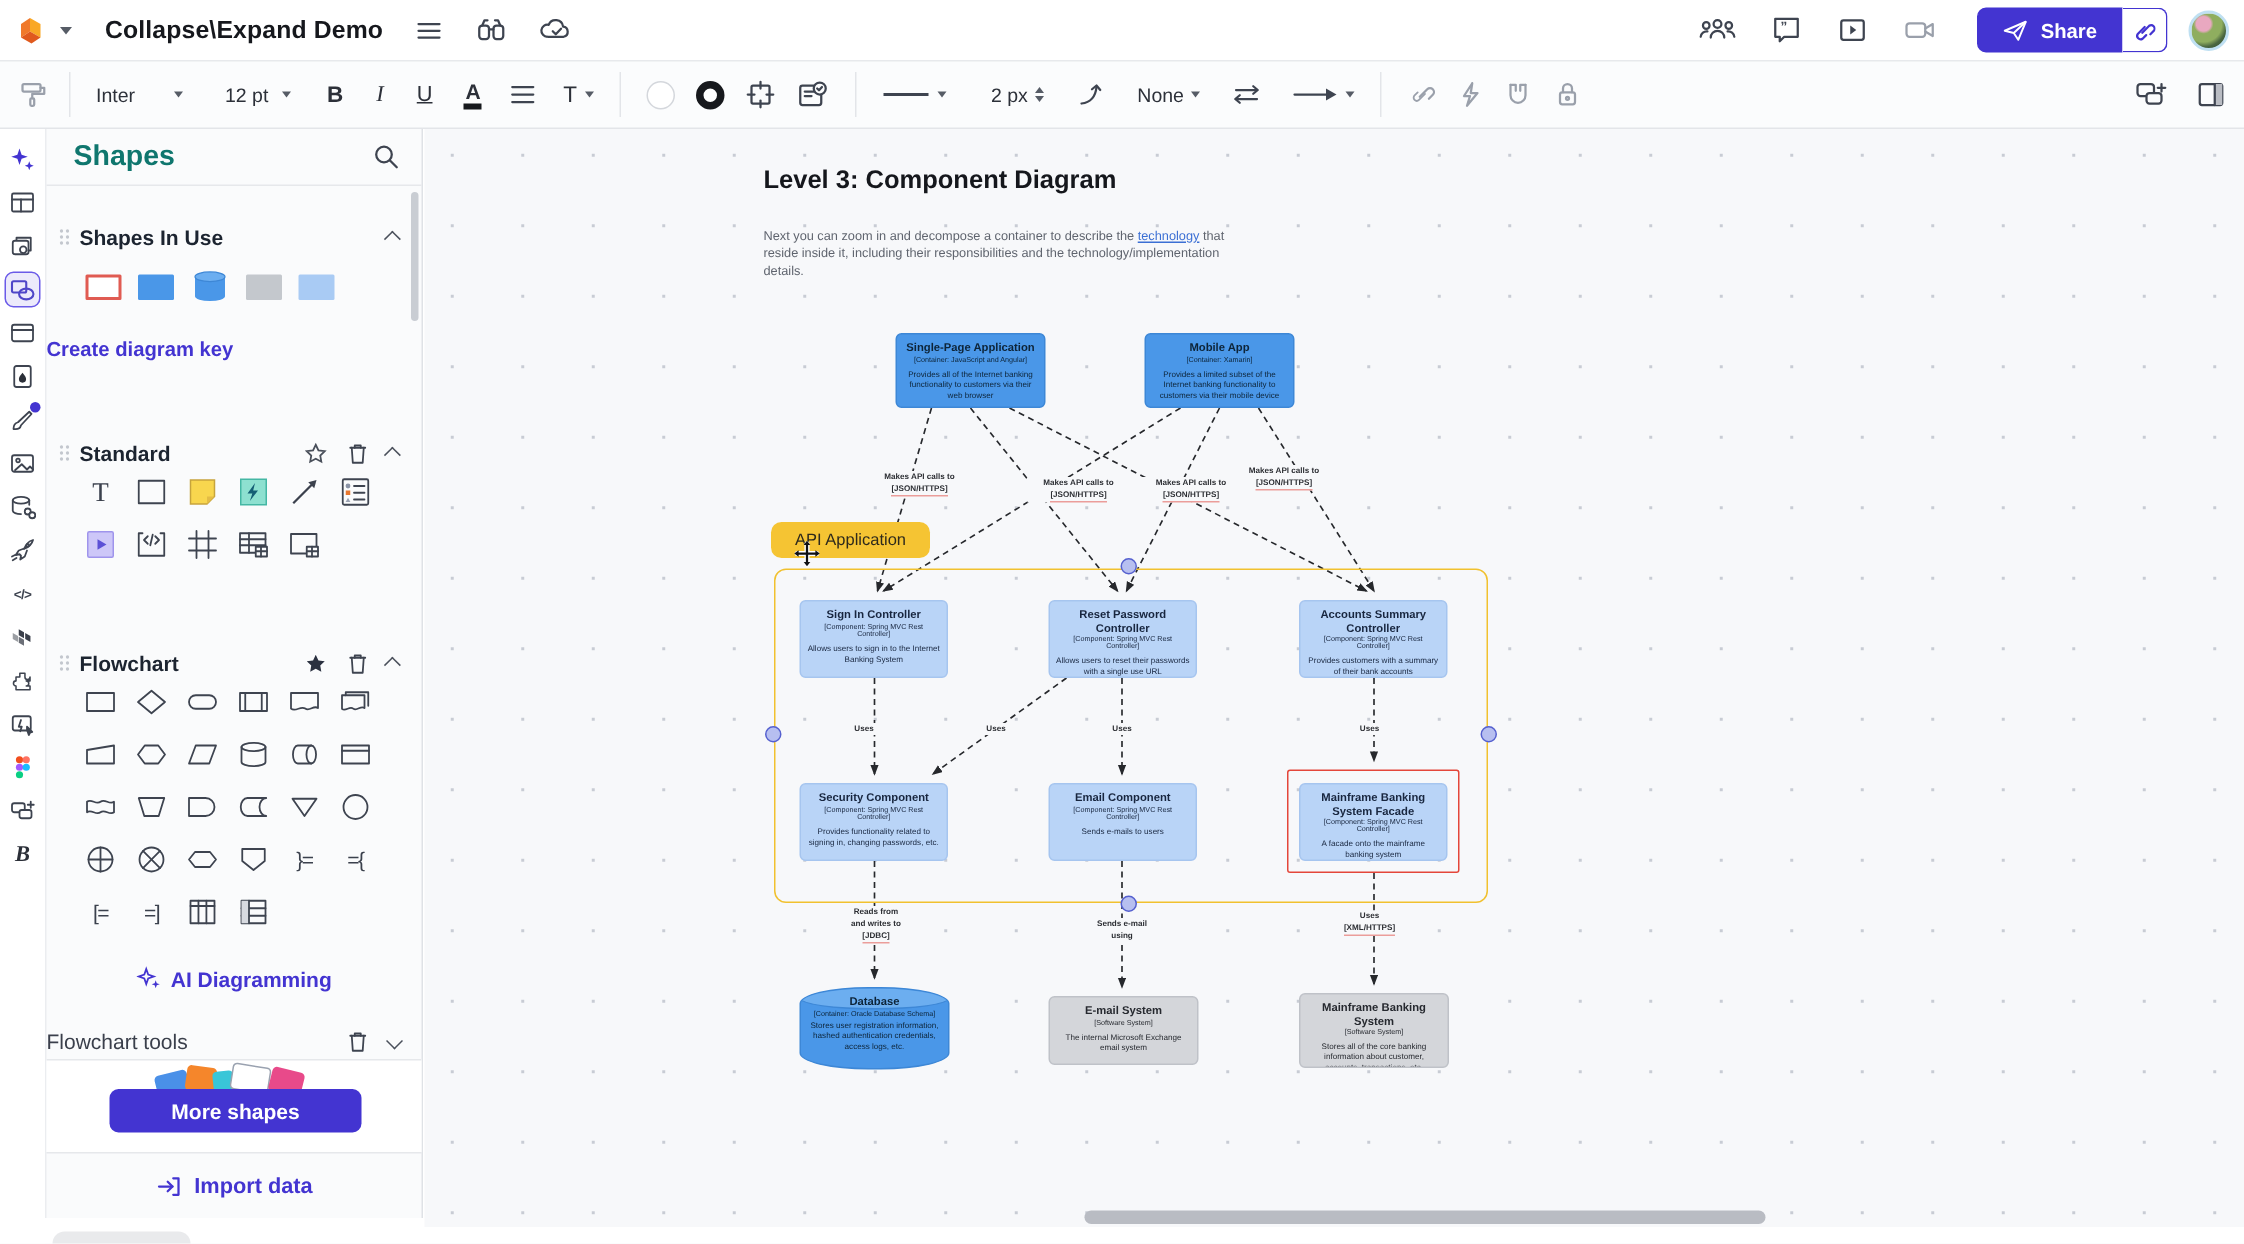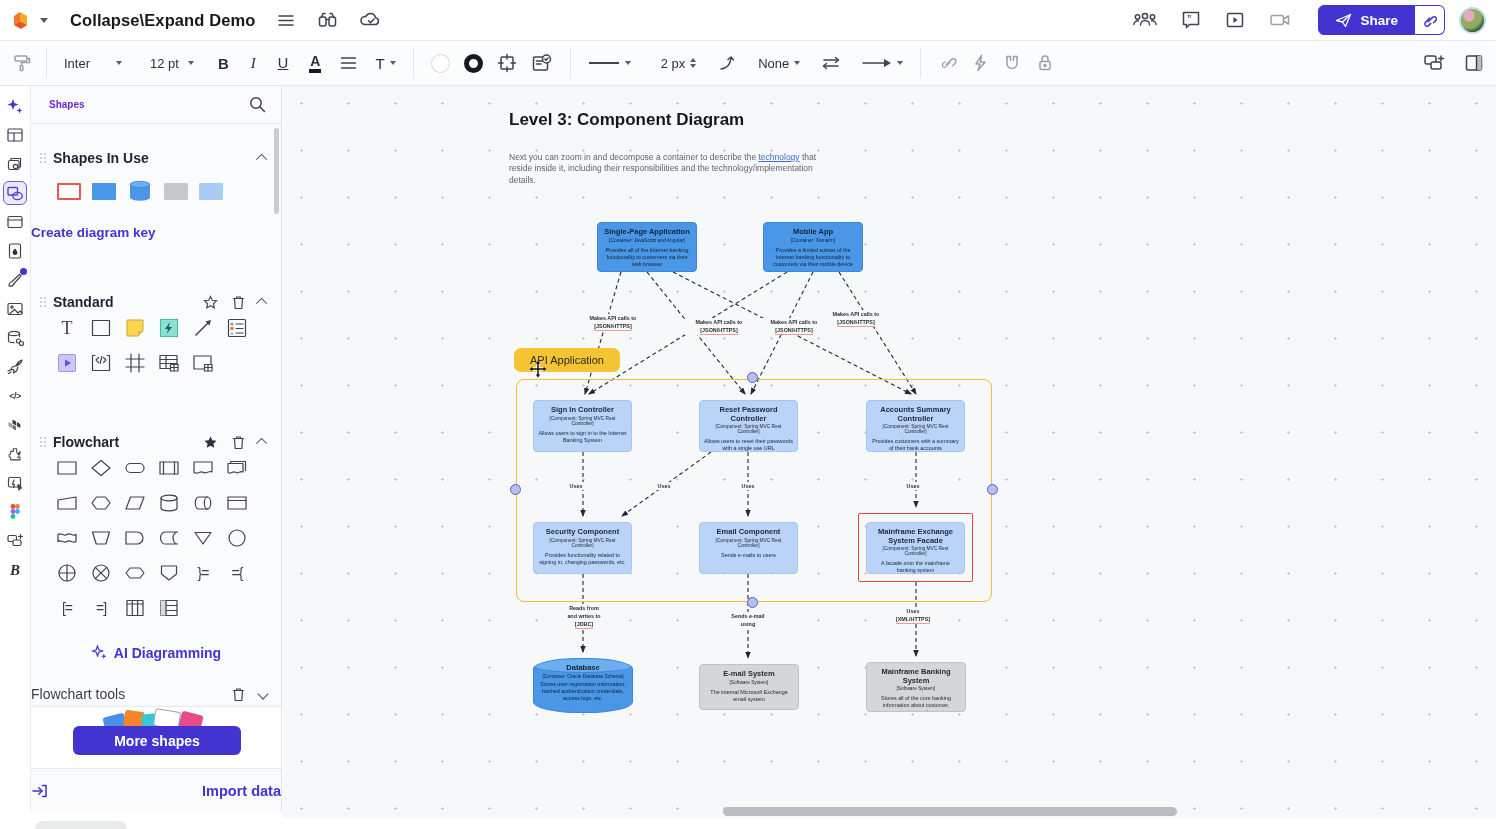--- a/index.html
+++ b/index.html
@@ -48,21 +48,21 @@
   .rail { position:absolute; left:0; top:86px; width:30px; bottom:0; background:#fff; display:flex; flex-direction:column; align-items:center; padding-top:8px; gap:5px; }
   .rail-item { width:24px; height:24px; display:flex; align-items:center; justify-content:center; border-radius:6px; cursor:pointer; position:relative; }
   .rail-item.active { border:1.5px solid #6a5ae8; background:#eceafb; }
   .notif-dot { position:absolute; top:0px; right:0px; width:7px; height:7px; border-radius:50%; background:#4334d1; }
   .b-glyph { font-family:"Liberation Serif", serif; font-weight:700; font-style:italic; font-size:15px; color:#2b2f38; }
   .code-glyph { font-size:9px; font-weight:700; color:#3e4450; letter-spacing:-.5px; }
 
   
   .sidebar { position:absolute; left:30px; top:86px; width:252px; height:726px; background:#fafbfc; border-left:1px solid #ebedf0; border-right:1px solid #dfe2e6; }
   .sb-head { position:absolute; left:0; top:0; width:100%; height:38px; border-bottom:1px solid #e6e8eb; display:flex; align-items:center; }
-  .sb-title { font-size:10px; font-weight:700; margin-left:18px; color:#6d28d9; }
+  .sb-title { font-size:19px; font-weight:700; margin-left:18px; color:#0f766e; }
   .sb-search { margin-left:auto; margin-right:14px; cursor:pointer; }
   .sb-scroll { position:absolute; right:2px; top:42px; width:5px; height:86px; background:#c9cdd3; border-radius:3px; }
   .sec-head { position:absolute; left:0; width:100%; display:flex; align-items:center; height:24px; }
   .drag-dots { margin-left:8px; margin-right:6px; }
   .sec-label { font-size:14px; font-weight:700; color:#1c2430; }
   .sec-icons { margin-left:auto; margin-right:14px; display:flex; align-items:center; gap:14px; }
   .chev-up { width:8px; height:8px; border-left:1.5px solid #4a505b; border-top:1.5px solid #4a505b; transform:rotate(45deg) translateY(2px); }
   .chev-dn { width:8px; height:8px; border-left:1.5px solid #4a505b; border-top:1.5px solid #4a505b; transform:rotate(225deg); }
   .swatch-row { position:absolute; left:26px; display:flex; gap:11px; align-items:center; }
   .sw { width:24px; height:17px; border-radius:1px; cursor:pointer; }
@@ -71,21 +71,21 @@
   .cell { width:24px; height:24px; display:flex; align-items:center; justify-content:center; cursor:pointer; }
   .glyph-cell { font-size:14px; color:#3b414d; font-weight:400; letter-spacing:-1px; }
   .ttool { font-size:18px; font-weight:400; color:#3b414d; font-family:"Liberation Serif", serif; }
   .ai-row { position:absolute; width:100%; display:flex; justify-content:center; align-items:center; gap:6px; font-size:14px; font-weight:700; color:#4334d1; cursor:pointer; }
   .fct-row { position:absolute; left:0; width:100%; display:flex; align-items:center; height:20px; overflow:hidden; }
   .fct-label { font-size:14px; color:#3a3f4b; }
   .ms-card { position:absolute; left:0; width:100%; height:62px; background:#fff; border-top:1px solid #e6e8eb; }
   .cluster { position:absolute; left:50%; transform:translateX(-50%); top:2px; width:120px; height:26px; }
   .cl-chip { position:absolute; border-radius:3px; }
   .more-btn { position:absolute; left:42px; top:19px; width:168px; height:29px; background:#4334d1; border-radius:6px; color:#fff; font-size:14px; font-weight:700; display:flex; align-items:center; justify-content:center; cursor:pointer; }
-  .import-row { position:absolute; left:0; width:100%; border-top:1px solid #e6e8eb; height:44px; display:flex; align-items:center; justify-content:space-between; gap:8px; font-size:14.5px; font-weight:700; color:#4334d1; cursor:pointer; }
+  .import-row { position:absolute; left:0; width:100%; border-top:1px solid #e6e8eb; height:44px; display:flex; align-items:center; justify-content:center; gap:8px; font-size:14.5px; font-weight:700; color:#4334d1; cursor:pointer; }
 
   
   .canvas { position:absolute; left:283px; top:86px; width:1213px; height:732px;
     background-color:#f7f8fa;
     background-image:radial-gradient(circle, #c8ccd4 1px, rgba(0,0,0,0) 1.1px);
     background-size:47px 47px; background-position:42px 41px; overflow:hidden; }
   .cv-title { position:absolute; left:226px; top:24px; font-size:17px; font-weight:700; color:#15171c; }
   .cv-para { position:absolute; left:226px; top:66px; width:320px; font-size:8.5px; line-height:1.35; color:#5f646e; }
   .cv-para a { color:#3b6fd4; text-decoration:underline; }
   .edges { position:absolute; left:0; top:0; width:1213px; height:732px; }
@@ -986,21 +986,21 @@
     <div class="s">[Component: Spring MVC Rest Controller]</div>
     <div class="d">Provides functionality related to signing in, changing passwords, etc.</div>
   </div>
   <div class="node lblue" style="left:416px; top:436px; width:99px; height:52px">
     <div class="t">Email Component</div>
     <div class="s">[Component: Spring MVC Rest Controller]</div>
     <div class="d">Sends e-mails to users</div>
   </div>
   <div class="redsel"></div>
   <div class="node lblue" style="left:583px; top:436px; width:99px; height:52px">
-    <div class="t">Mainframe Exchange System Facade</div>
+    <div class="t">Mainframe Banking System Facade</div>
     <div class="s">[Component: Spring MVC Rest Controller]</div>
     <div class="d">A facade onto the mainframe banking system</div>
   </div>
 
   <div class="cdot" style="left:464px; top:286px"></div>
   <div class="cdot" style="left:227px; top:398px"></div>
   <div class="cdot" style="left:704px; top:398px"></div>
   <div class="cdot" style="left:464px; top:511px"></div>
 
   <div class="elab" style="left:270px; top:518px; width:62px"><span>Reads from</span><br><span>and writes to</span><br><span class="tech">[JDBC]</span></div>

